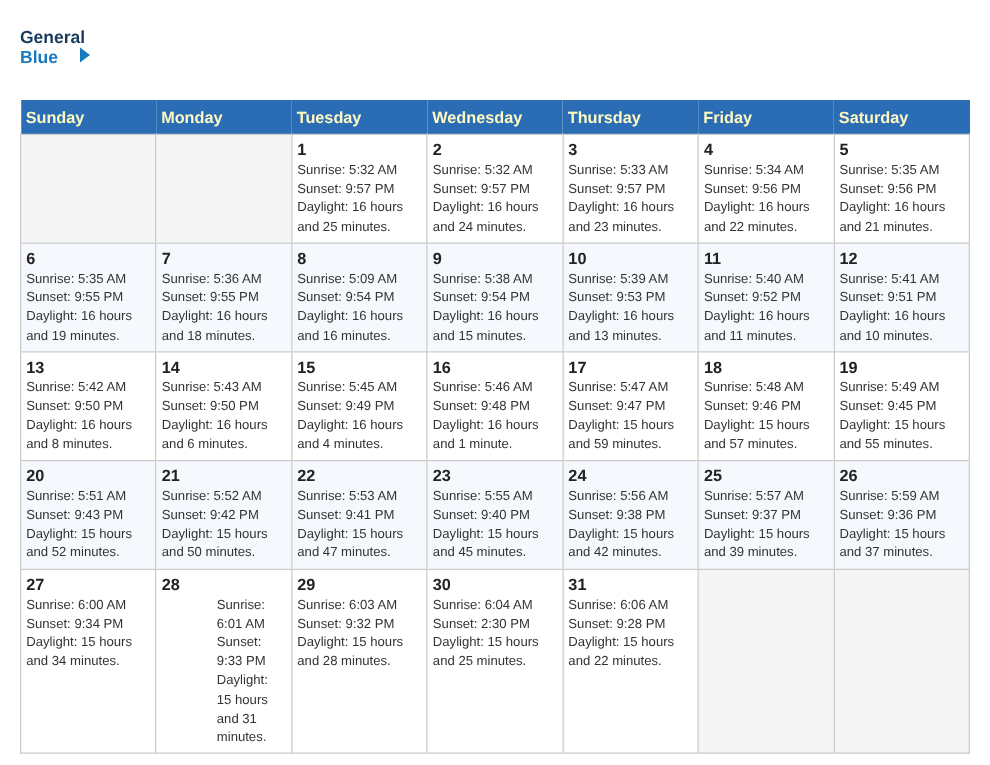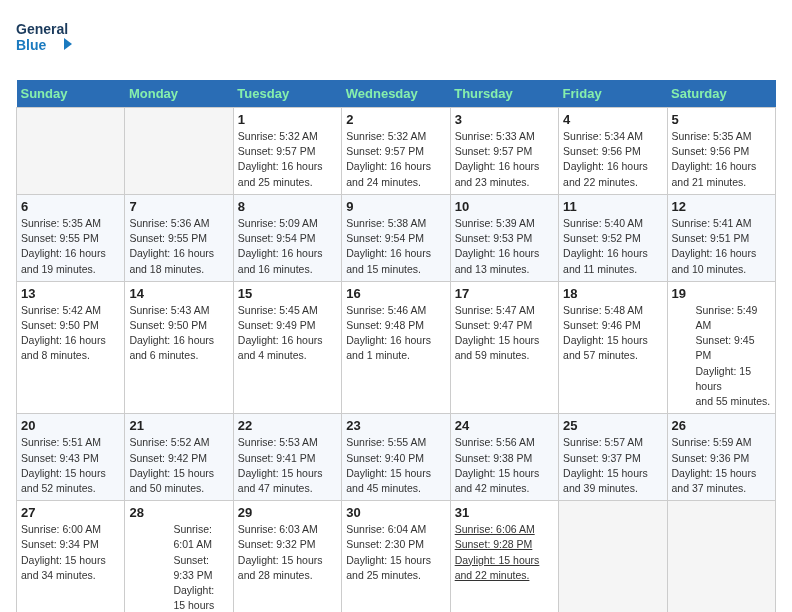--- a/index.html
+++ b/index.html
@@ -33,21 +33,21 @@
       color: #1a3a5c;
       font-weight: bold;
     }
     .calendar {
       width: 100%;
       border-collapse: collapse;
       font-size: 11px;
     }
     .calendar th {
       background: #2a6db5;
-      color: #86efac;
+      color: #fef9c3;
       padding: 6px 4px;
       text-align: left;
       font-size: 13px;
       font-weight: bold;
     }
     .calendar td {
       border: 1px solid #ccc;
       vertical-align: top;
       padding: 4px;
       width: 108px;
@@ -234,21 +234,21 @@
         </td>
         <td>
           <span class="day-number">18</span>
           <div class="day-info" style="white-space: pre-line;">Sunrise: 5:48 AM
 Sunset: 9:46 PM
 Daylight: 15 hours
 and 57 minutes.</div>
         </td>
         <td>
           <span class="day-number">19</span>
-          <div class="day-info" style="white-space: pre-line; margin-left: 24px;">Sunrise: 5:49 AM
+          <div class="day-info" style="white-space: pre-line;">Sunrise: 5:49 AM
 Sunset: 9:45 PM
 Daylight: 15 hours
 and 55 minutes.</div>
         </td>
       </tr>
       <tr>
         <td>
           <span class="day-number">20</span>
           <div class="day-info" style="white-space: pre-line;">Sunrise: 5:51 AM
 Sunset: 9:43 PM
@@ -322,21 +322,21 @@
         </td>
         <td>
           <span class="day-number">30</span>
           <div class="day-info" style="white-space: pre-line;">Sunrise: 6:04 AM
 Sunset: 2:30 PM
 Daylight: 15 hours
 and 25 minutes.</div>
         </td>
         <td>
           <span class="day-number">31</span>
-          <div class="day-info" style="white-space: pre-line; text-decoration: underline;">Sunrise: 6:06 AM
+          <div class="day-info" style="white-space: pre-line;">Sunrise: 6:06 AM
 Sunset: 9:28 PM
 Daylight: 15 hours
 and 22 minutes.</div>
         </td>
         <td class="empty-cell"></td>
         <td class="empty-cell"></td>
       </tr>
     </tbody>
 </table>
 

